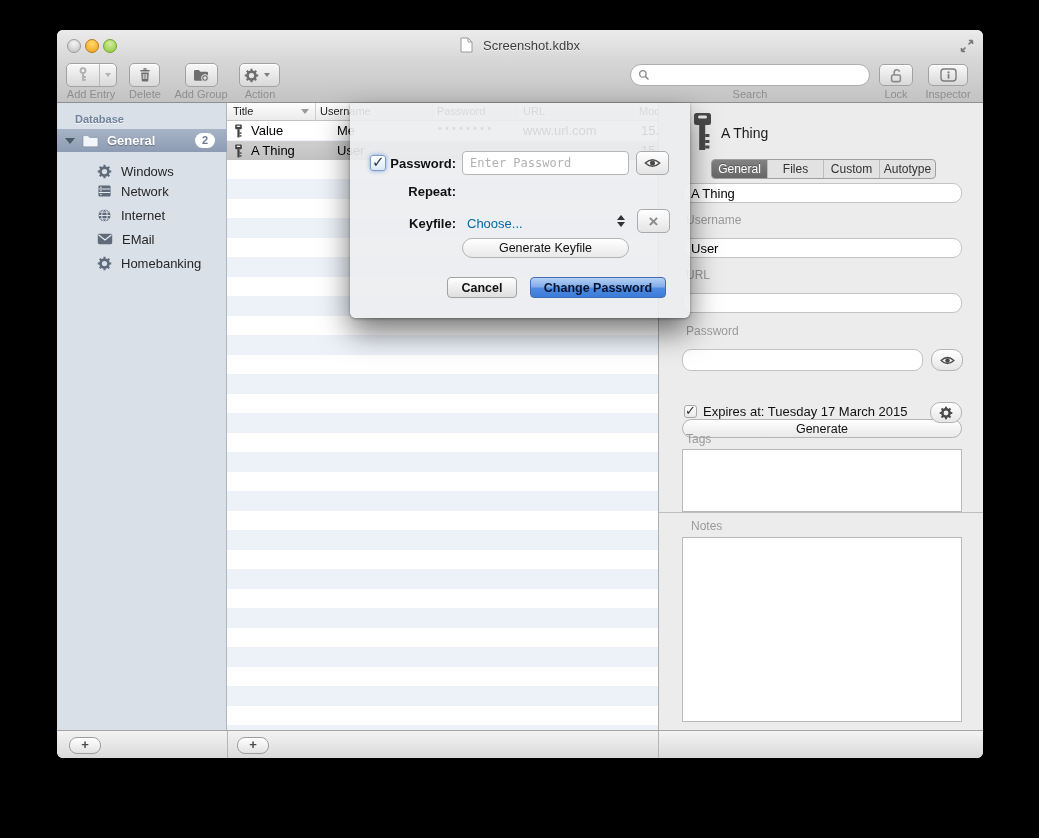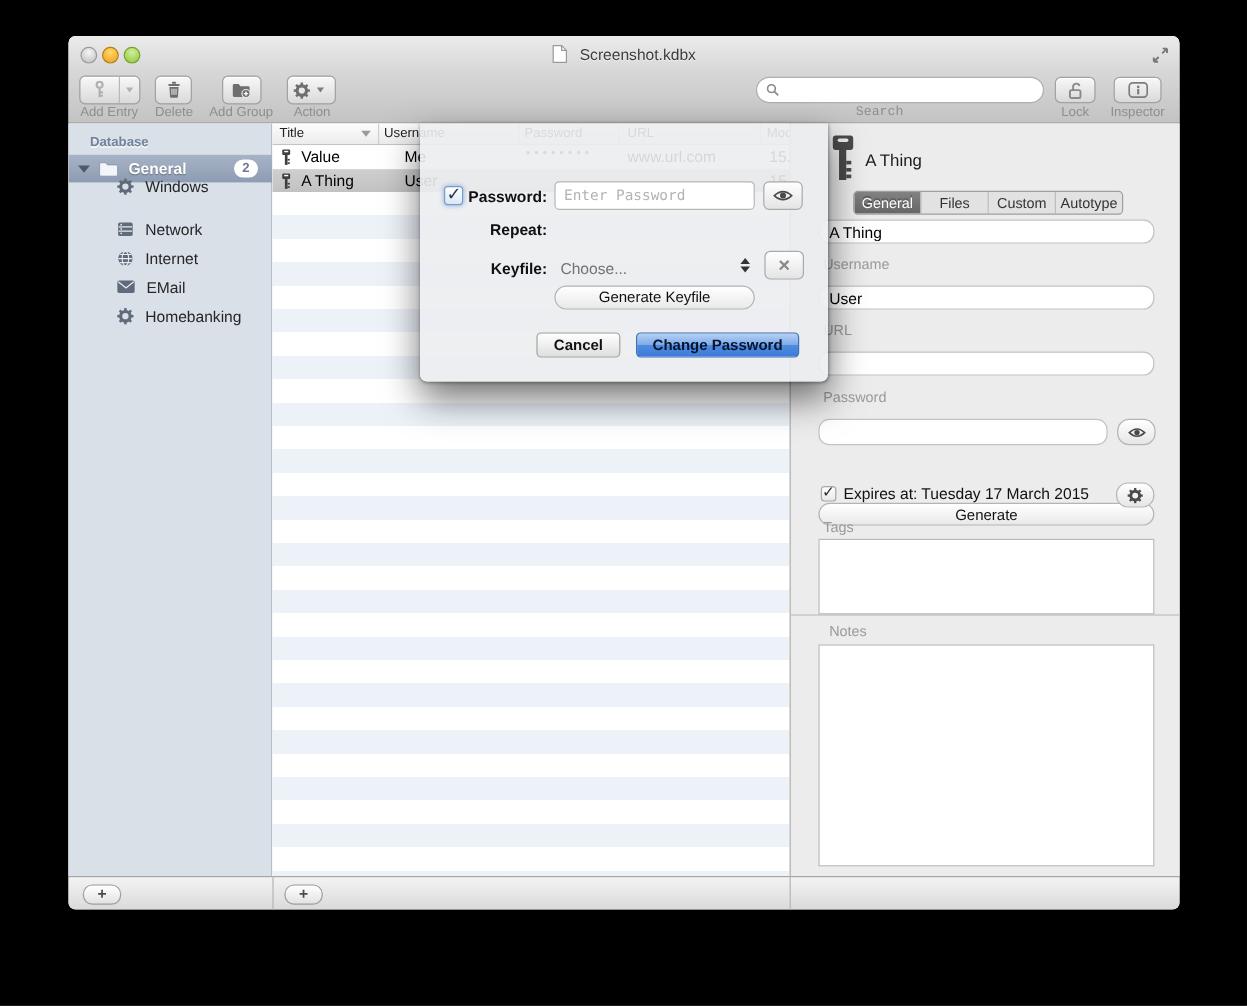--- a/index.html
+++ b/index.html
@@ -193,21 +193,21 @@
       </div>
       <span class="tlabel" style="left:203px;">Action</span>
 
       <div class="searchfield">
         <svg width="12" height="12" viewBox="0 0 16 16" style="margin:0 4px 0 7px;">
           <circle cx="6.5" cy="6.5" r="4.3" fill="none" stroke="#8b8b8b" stroke-width="1.8"></circle>
           <path d="M9.8 9.8 L14 14" stroke="#8b8b8b" stroke-width="2"></path>
         </svg>
         <input value="" style="">
       </div>
-      <span class="tlabel" style="left:676px;font-family:Liberation Mono, monospace;">Search</span>
+      <span class="tlabel" style="left:693px;">Search</span>
 
       <div class="tbtn" style="left:822px;top:4px;width:34px;height:22px;">
         <svg width="14" height="15" viewBox="0 0 16 17">
           <rect x="3" y="8" width="10" height="7.5" rx="1.5" fill="none" stroke="#8a8a8a" stroke-width="1.8"></rect>
           <path d="M6 8 V5 a3.1 3.1 0 0 1 6.1 -0.8" fill="none" stroke="#8a8a8a" stroke-width="1.8"></path>
         </svg>
       </div>
       <span class="tlabel" style="left:839px;">Lock</span>
 
       <div class="tbtn" style="left:871px;top:4px;width:40px;height:22px;">
@@ -226,21 +226,21 @@
         <div class="sb-header">Database</div>
         <div class="sb-group">
           <div class="disclosure"></div>
           <svg width="17" height="14" viewBox="0 0 17 14" style="margin-left:7px;">
             <path d="M1 2.8 a1.2 1.2 0 0 1 1.2-1.2 h3.8 l1.6 1.8 h7.2 a1.2 1.2 0 0 1 1.2 1.2 v7 a1.2 1.2 0 0 1 -1.2 1.2 h-12.6 a1.2 1.2 0 0 1 -1.2-1.2 z" fill="#f2f5f9" stroke="#7e8ca0" stroke-width="0.6"></path>
           </svg>
           <span class="sb-group-label">General</span>
           <span class="badge">2</span>
         </div>
 
-        <div class="sb-item" style="top:40px;text-align:right;">
+        <div class="sb-item" style="top:56px;text-align:right;">
           <svg class="ic" width="15" height="15" viewBox="0 0 16 16">
             <g fill="#5f6b7a">
                 <g>
                   <rect x="6.9" y="0.8" width="2.2" height="3.2"></rect>
                   <rect x="6.9" y="12" width="2.2" height="3.2"></rect>
                   <rect x="0.8" y="6.9" width="3.2" height="2.2"></rect>
                   <rect x="12" y="6.9" width="3.2" height="2.2"></rect>
                 </g>
             <g transform="rotate(45 8 8)">
                   <rect x="6.9" y="0.8" width="2.2" height="3.2"></rect>
@@ -434,21 +434,21 @@
       <div class="sqbtn" style="left:286px;top:48px;">
         <svg width="17" height="12" viewBox="0 0 14 10">
           <path d="M1 5 Q7 -0.6 13 5 Q7 10.6 1 5 Z" fill="none" stroke="#4a4a4a" stroke-width="1.2"></path>
           <circle cx="7" cy="5" r="2.1" fill="#4a4a4a"></circle>
         </svg>
       </div>
 
       <span class="dlg-label" style="top:81px;">Repeat:</span>
 
       <span class="dlg-label" style="top:113px;">Keyfile:</span>
-      <span class="abs" style="left:117px;top:113px;font-size:13px;color:#737373;">Choose...</span>
+      <span class="abs" style="left:117px;top:113px;font-size:13px;color:#0369a1;">Choose...</span>
       <div class="stepper" style="left:267px;top:112px;">
         <div class="up"></div>
           <div class="down"></div>
       </div>
       <div class="sqbtn" style="left:287px;top:106px;">
         <span class="xglyph">×</span>
       </div>
 
       <div class="pillbtn" style="left:112px;top:135px;width:167px;height:20px;border-radius:10px;">Generate Keyfile</div>
 

